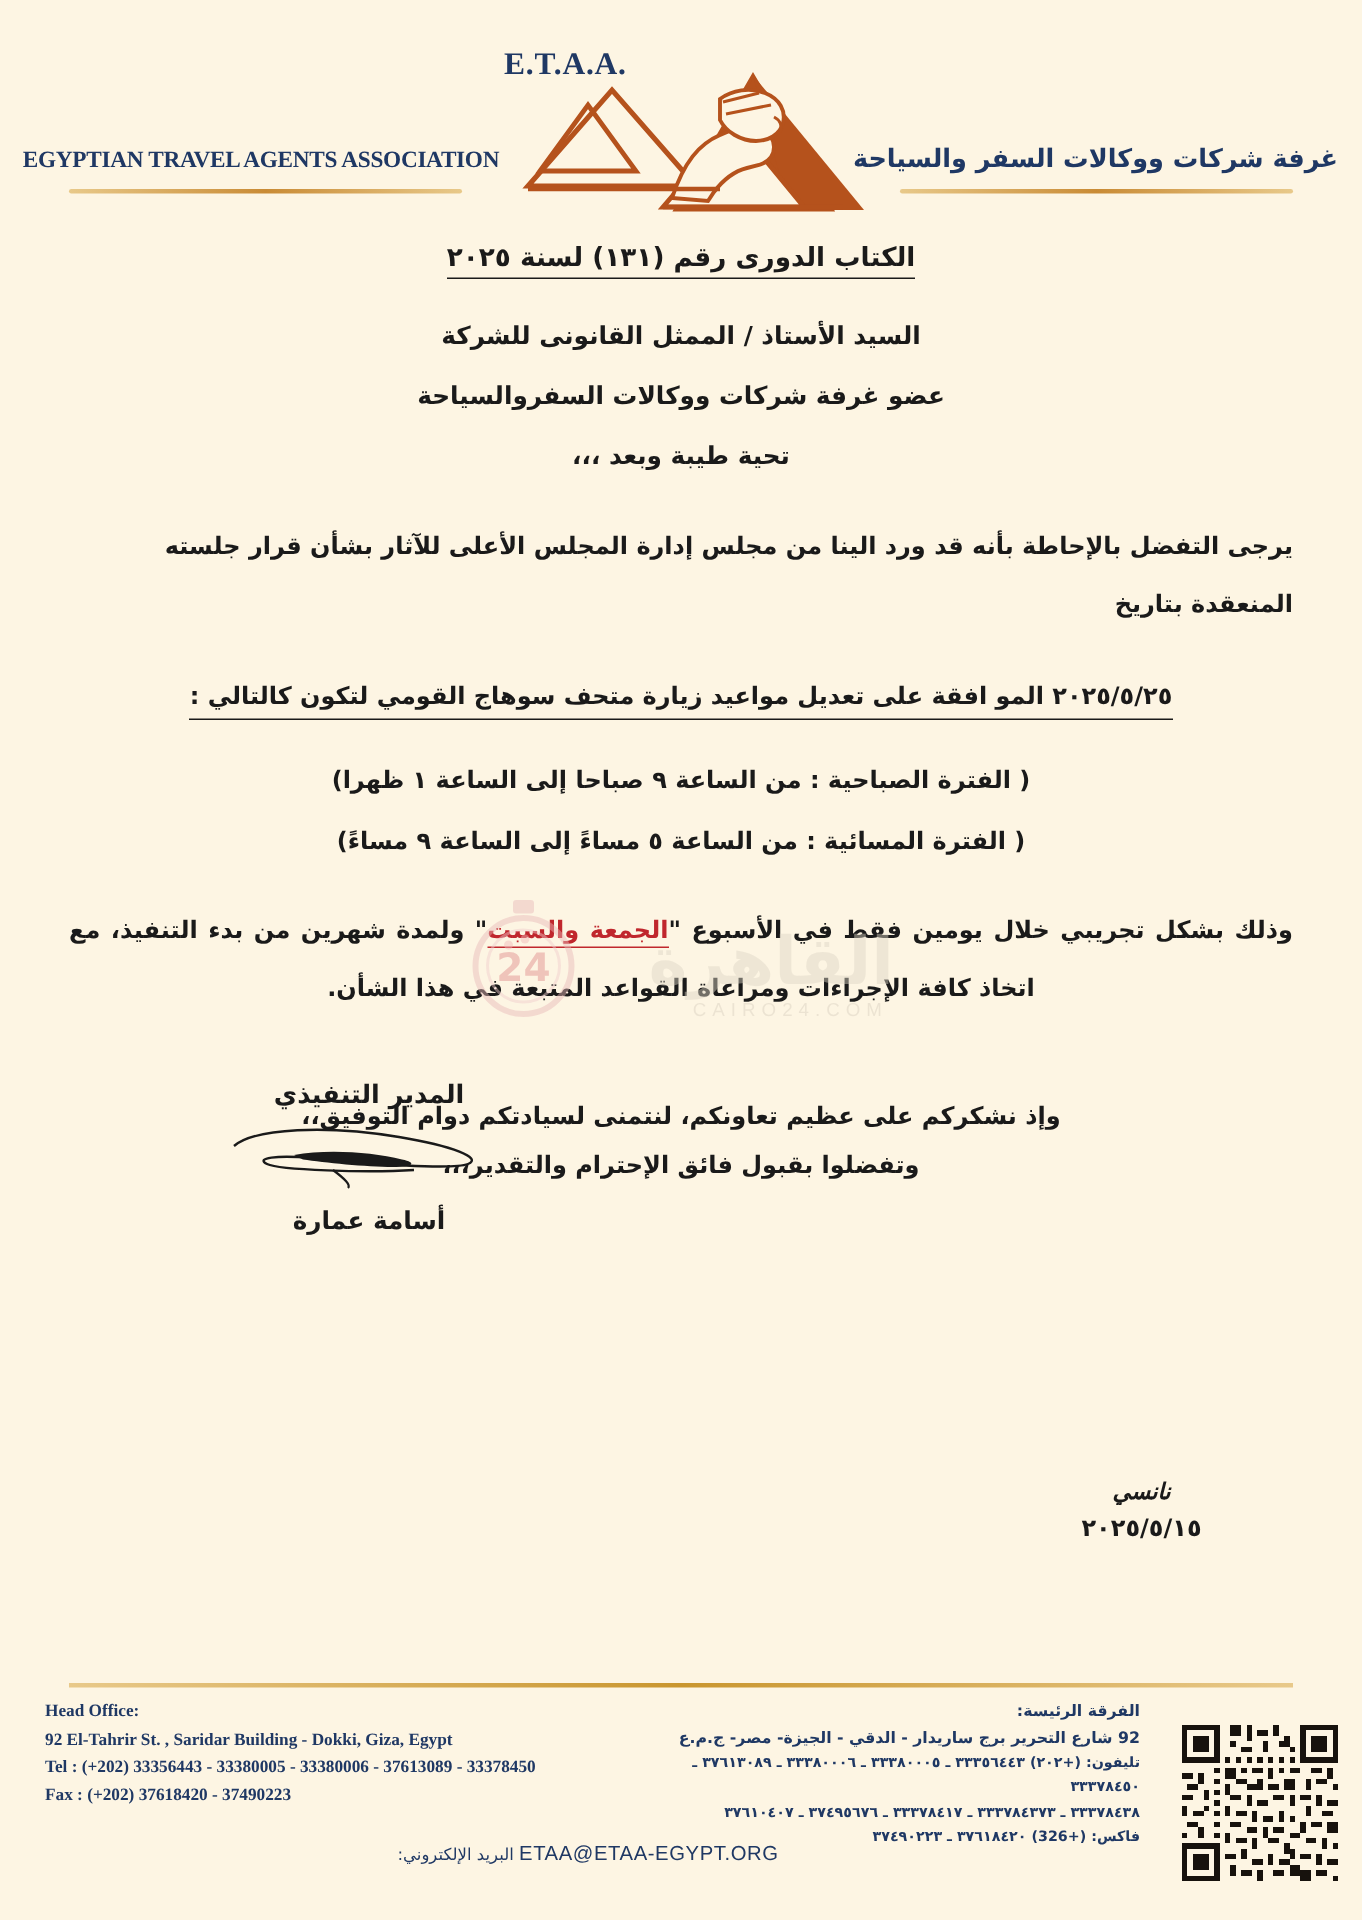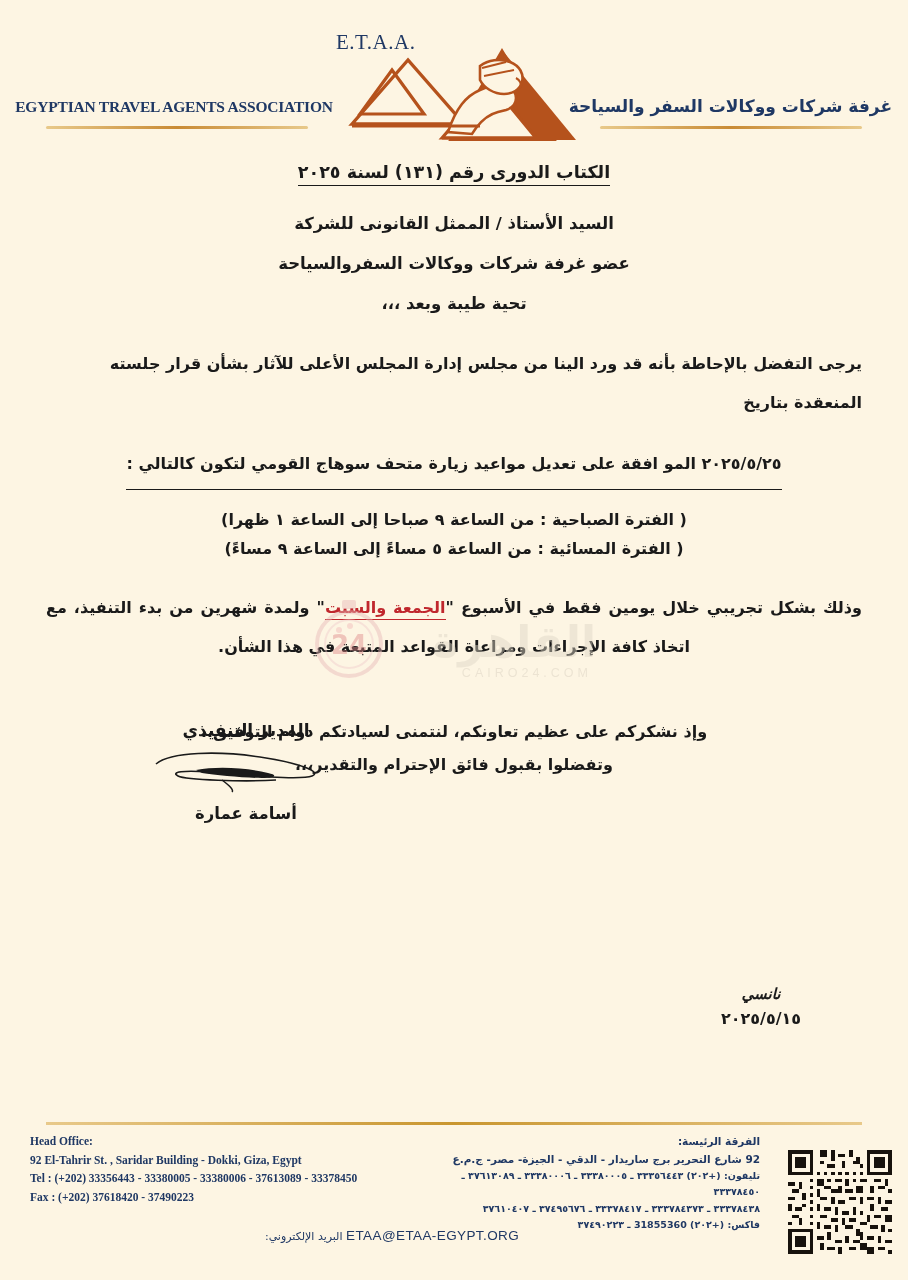--- a/index.html
+++ b/index.html
@@ -78,21 +78,21 @@
     top: 22px;
     width: 270px;
     height: 122px;
   }
   .logo-etaa {
     position: absolute;
     left: 6px;
     top: 8px;
     color: #1f3864;
     font-family: "Liberation Serif", "DejaVu Serif", serif;
-    font-weight: normal;
+    font-weight: bold;
     font-size: 21px;
     letter-spacing: 0.5px;
     direction: ltr;
   }
 
   
   .body-area {
     position: absolute;
     top: 150px;
     left: 0;
@@ -129,30 +129,30 @@
     text-align: justify;
     text-align-last: center;
   }
   .para-intro {
     text-align: right;
     text-align-last: right;
     margin-top: 31px;
   }
   .u-solid {
     border-bottom: 1.5px solid #1a1a1a;
-    padding-bottom: 16px;
+    padding-bottom: 6px;
     margin-top: 32px;
   }
   .hours {
     margin-top: 26px;
     text-align: center;
     font-size: 16px;
     font-weight: bold;
   }
-  .hours.second { margin-top: 10px; }
+  .hours.second { margin-top: 22px; }
 
   .para-exec {
     margin: 30px 46px 0 46px;
     font-size: 16px;
     font-weight: bold;
     line-height: 2.45;
     text-align: justify;
     text-align-last: center;
   }
   .redmark {
@@ -437,21 +437,21 @@
     <div class="foot-ar">
       <div>الفرقة الرئيسة:</div>
       <div>92 شارع التحرير برج ساريدار - الدقي - الجيزة- مصر- ج.م.ع</div>
       <div class="num-line">
         <span>تليفون:</span>
         <span>(+٢٠٢) ٣٣٣٥٦٤٤٣ ـ ٣٣٣٨٠٠٠٥ ـ ٣٣٣٨٠٠٠٦ ـ ٣٧٦١٣٠٨٩ ـ ٣٣٣٧٨٤٥٠</span>
       </div>
       <div class="num-line">٣٣٣٧٨٤٣٨ ـ ٣٣٣٧٨٤٣٧٣ ـ ٣٣٣٧٨٤١٧ ـ ٣٧٤٩٥٦٧٦ ـ ٣٧٦١٠٤٠٧</div>
       <div class="num-line">
         <span>فاكس:</span>
-        <span>(+٢٠٢) 31855360 ـ ٣٧٤٩٠٢٢٣</span>
+        <span>(+326) ٣٧٦١٨٤٢٠ ـ ٣٧٤٩٠٢٢٣</span>
       </div>
     </div>
 
     <div class="foot-email">
       <span class="mail">ETAA@ETAA-EGYPT.ORG</span>
       <span>البريد الإلكتروني:</span>
     </div>
 
     <svg class="qr" viewBox="0 0 29 29" shape-rendering="crispEdges">
       <rect width="29" height="29" fill="#fdf5e3"></rect>

